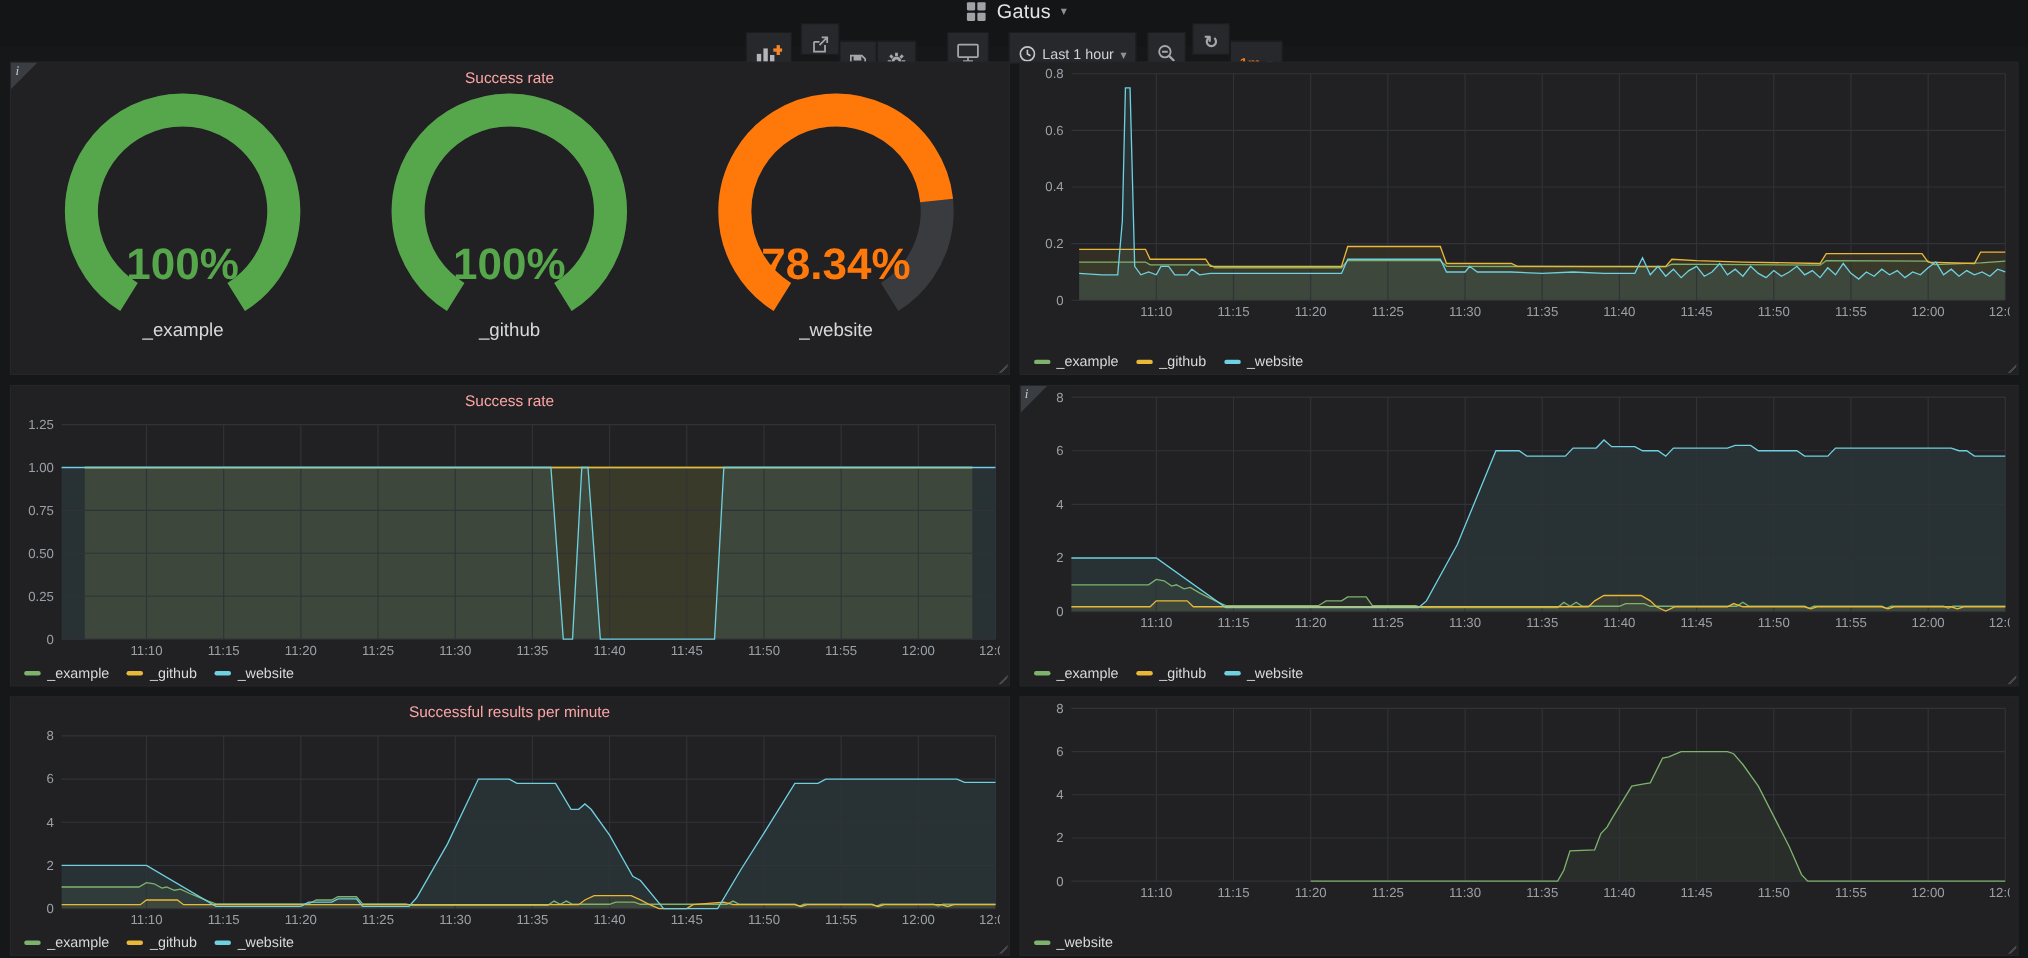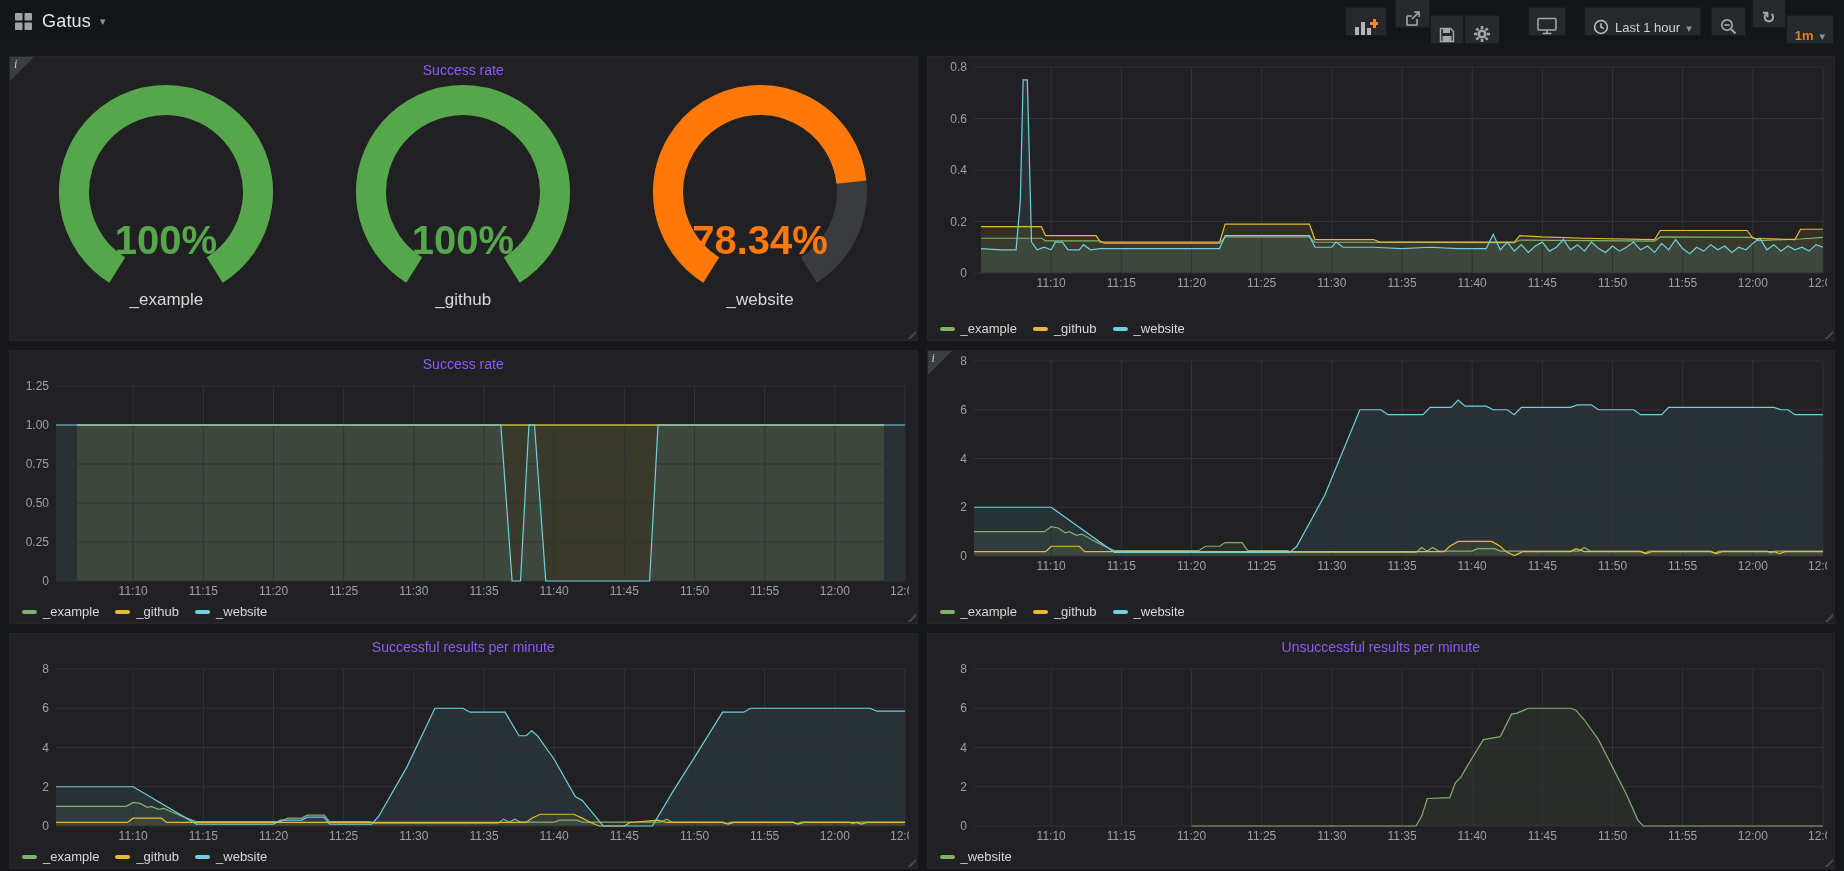--- a/index.html
+++ b/index.html
@@ -1,41 +1,41 @@
 <!DOCTYPE html>
 <html><head>
 <meta charset="utf-8">
 <style>
   * { margin:0; padding:0; box-sizing:border-box; }
   html,body { width:1844px; height:871px; overflow:hidden; background:#161719;
               font-family:"Liberation Sans", sans-serif; }
   
   .navbar { height:42px; background:#131517; display:flex; align-items:center;
-            justify-content:space-between; padding:0 10px; }
+            justify-content:space-between; padding:0 10px;flex-direction:column; }
   .nav-left { display:flex; align-items:center; gap:9px; padding-left:4px; }
   .nav-title { color:#e3e4e6; font-size:18px; letter-spacing:.2px; cursor:pointer; }
   .caret { color:#8e9196; font-size:11px; cursor:pointer; }
   .nav-right { display:flex; align-items:center; }
   .nav-btn { height:29px; min-width:34px; background:#26282c; border:1px solid #1b1c1f;
              color:#a5a8ab; display:flex; align-items:flex-end; justify-content:center;
              cursor:pointer; font-size:13px; gap:6px; padding:0 8px; }
   .btn-group { display:flex; }
   .btn-group .nav-btn + .nav-btn { border-left:1px solid #17181a;margin-top:16px; }
   .sp8 { width:8px; } .sp28 { width:28px; } .sp18 { width:18px; } .sp10 { width:10px; } .sp6 { width:6px; }
   .orange { color:#eb7b18; font-weight:bold; }
   .picker-label { color:#d0d1d3; }
   .refresh-glyph { font-size:16px; font-weight:bold; }
   svg.nbicon { display:block; }
   
   .dashboard { padding:14px 9px 0 9px; display:grid; grid-template-columns:1fr 1fr;
                grid-template-rows:285px 274px 236px; gap:9px 9px; }
   .panel { position:relative; background:#212124; border:1px solid #252629;
            display:flex; flex-direction:column; }
   .panel-title { flex:none; height:25px; line-height:26px; text-align:center;
-                 color:#8b5cf6; font-size:14px; font-weight:500; cursor:pointer; }
+                 color:#fca5a5; font-size:14px; font-weight:500; cursor:pointer; }
   .panel-body { flex:1; position:relative; min-height:0; }
   .info-corner { position:absolute; top:0; left:0; width:0; height:0;
                  border-top:24px solid #3a3d42; border-right:24px solid transparent; z-index:3; }
   .info-corner span { position:absolute; top:-24px; left:4px; color:#c9ccd1;
                       font-size:12px; font-family:"Liberation Serif",serif; font-style:italic; }
   .resize-corner { position:absolute; right:1px; bottom:1px; width:9px; height:9px;
     background:linear-gradient(135deg, transparent 55%, #46484c 55%, #46484c 70%, transparent 70%); }
   
   .gauges { display:flex; height:100%; align-items:flex-start; justify-content:space-around; padding:0 8px; }
   .gauge { display:flex; flex-direction:column; align-items:center; }
@@ -424,21 +424,20 @@
           </span>
           <span class="legend-item">
             <span class="legend-swatch" style="background: rgb(110, 208, 224);"></span>
             <span>_website</span>
           </span>
         </div>
       </div>
   <div class="resize-corner"></div>
     </div>
   <div class="panel">
-    <div class="panel-title">Unsuccessful results per minute</div>
     <div class="panel-body">
         <div class="chart-wrap"><svg width="895" height="183">
             <path d="M 259.5123966942149 165 L 259.5123966942149 165 L 484.04132231404964 165 L 489.6545454545454 155.1875 L 495.2677685950413 137.525 L 517.7206611570248 136.54375 L 523.3338842975206 121.825 L 528.9471074380165 115.9375 L 534.5603305785124 106.125 L 551.4 78.64999999999999 L 562.6264462809918 76.6875 L 568.2396694214876 75.70625 L 579.4661157024793 53.137499999999996 L 585.0793388429752 52.15625 L 596.305785123967 47.25 L 638.404958677686 47.25 L 644.0181818181818 49.21249999999999 L 652.4380165289257 59.02499999999999 L 666.4710743801653 78.64999999999999 L 680.504132231405 106.125 L 694.5371900826447 133.60000000000002 L 705.7636363636364 159.1125 L 711.3768595041323 165 L 891 165 L 891 165 Z" fill="#7eb26d" fill-opacity="0.09"></path>
             <line x1="42" x2="891" y1="165" y2="165" stroke="#303338" stroke-width="1"></line>
             <text x="35" y="169" text-anchor="end" fill="#9aa0a6" font-size="12">0</text>
             <line x1="42" x2="891" y1="125.75" y2="125.75" stroke="#303338" stroke-width="1"></line>
             <text x="35" y="129.75" text-anchor="end" fill="#9aa0a6" font-size="12">2</text>
             <line x1="42" x2="891" y1="86.5" y2="86.5" stroke="#303338" stroke-width="1"></line>
             <text x="35" y="90.5" text-anchor="end" fill="#9aa0a6" font-size="12">4</text>
             <line x1="42" x2="891" y1="47.25" y2="47.25" stroke="#303338" stroke-width="1"></line>

